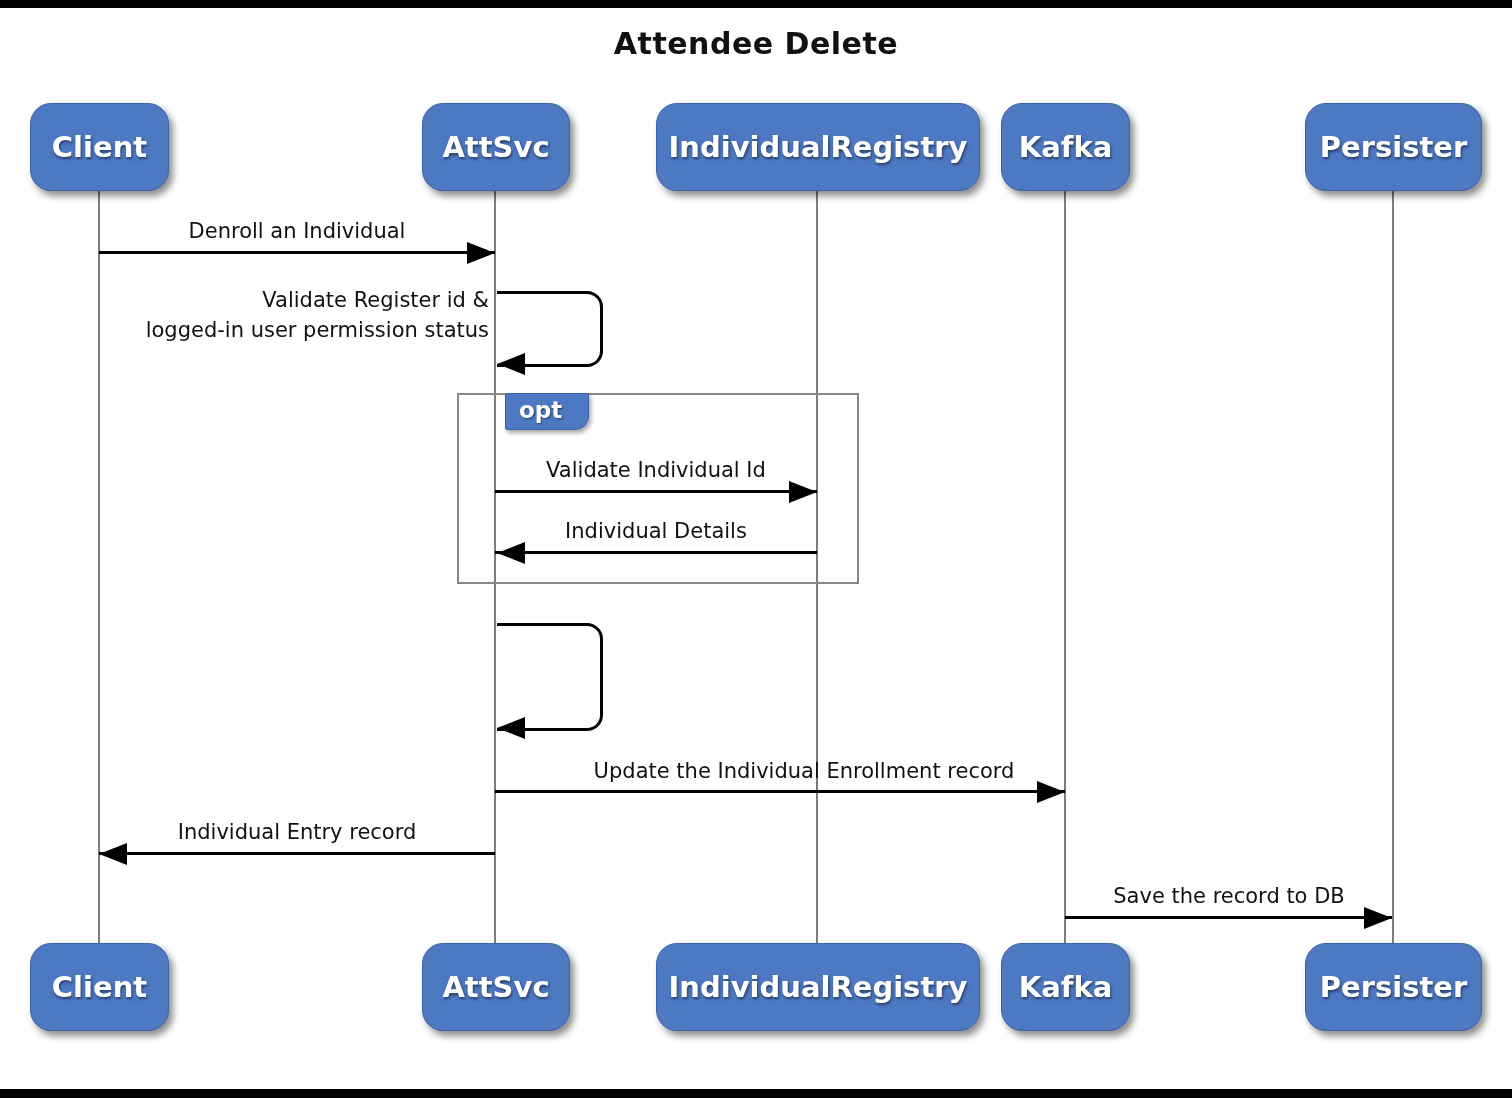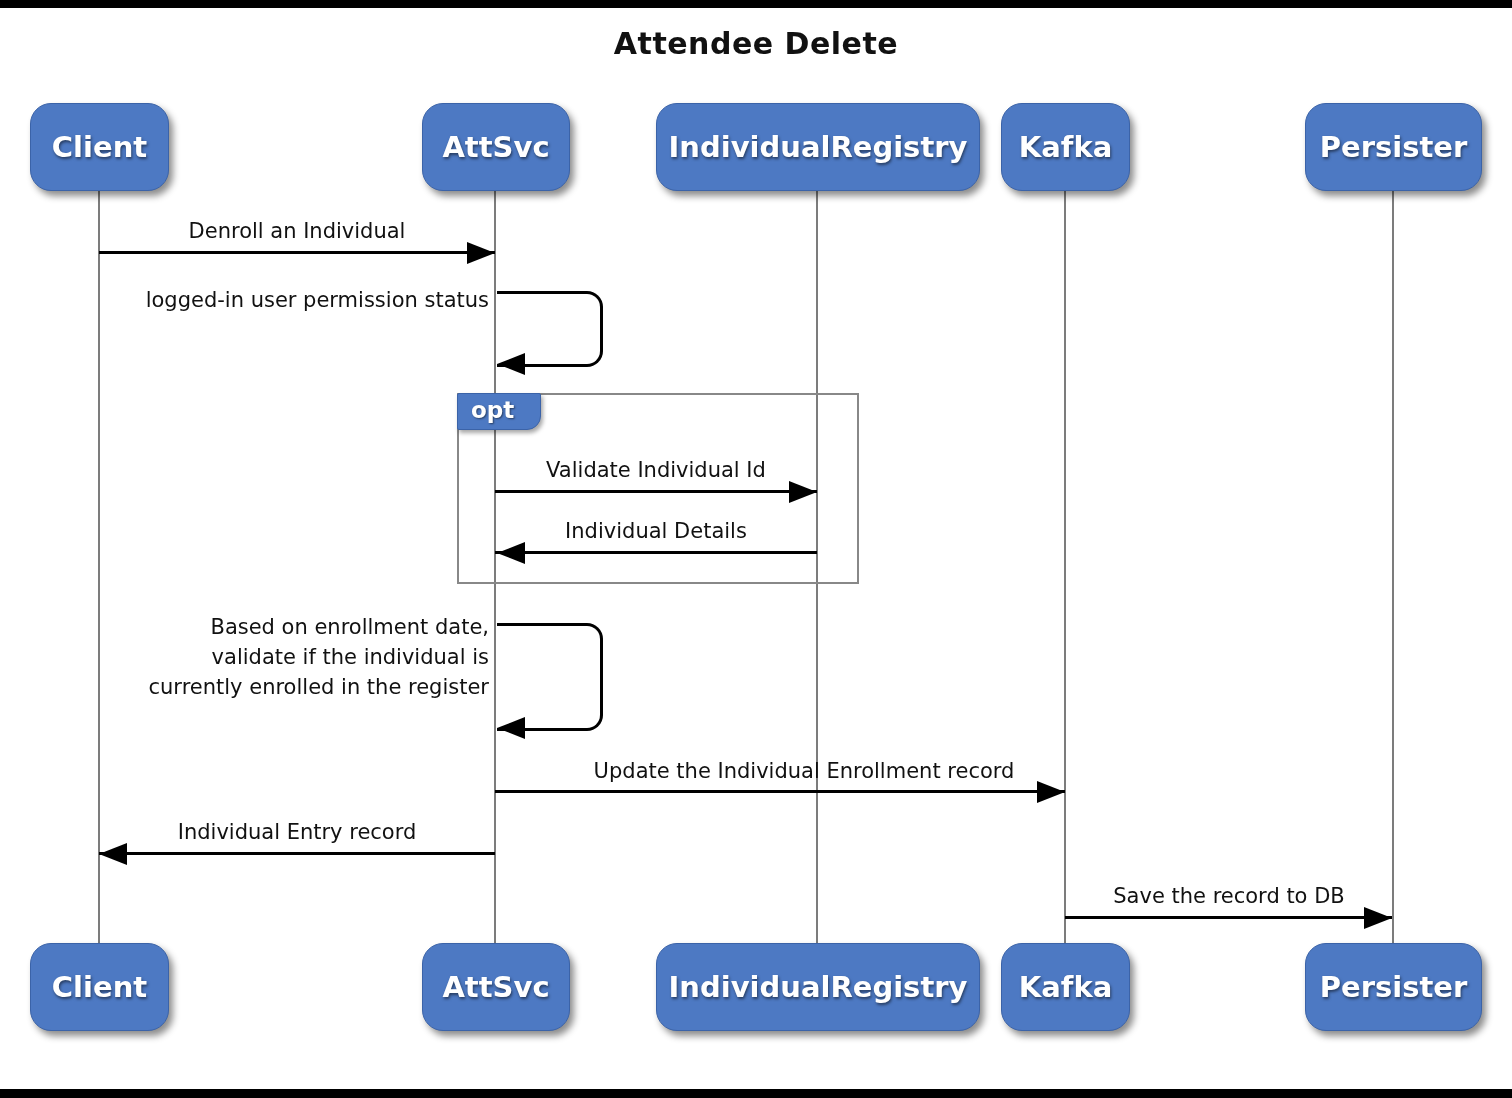--- a/index.html
+++ b/index.html
@@ -45,21 +45,21 @@
     position:absolute;text-align:right;font-size:21px;color:#111;
     line-height:30px;white-space:nowrap;
   }
   .fragment{
     position:absolute;border:2px solid #888888;background:transparent;
   }
   .fragment-tab{
     position:absolute;background:#4d79c3;border:1px solid #3b63a8;
     border-radius:2px 2px 14px 2px;box-shadow:2px 3px 4px rgba(0,0,0,0.35);
     color:#fff;font-size:23px;font-weight:bold;
-    padding:3px 26px 6px 13px;text-shadow:1px 1px 2px rgba(0,0,0,0.5);
+    padding:3px 26px 6px 13px;text-shadow:1px 1px 2px rgba(0,0,0,0.5);margin-left:48px;
   }
   .watermark{
     position:absolute;right:28px;top:1050px;font-size:27px;color:#1a1a1a;
   }
 </style>
 </head>
 <body>
 
 <div id="canvas">
 
@@ -84,41 +84,37 @@
   <div class="actor" style="left:422px;top:943px;width:146px;">AttSvc</div>
   <div class="actor" style="left:656px;top:943px;width:322px;">IndividualRegistry</div>
   <div class="actor" style="left:1001px;top:943px;width:127px;">Kafka</div>
   <div class="actor" style="left:1305px;top:943px;width:175px;">Persister</div>
 
   <div class="msg-label" style="left:297px;top:219px;">Denroll an Individual</div>
   <div class="msg-line" style="left:99px;top:251px;width:396px;"></div>
   <div class="arrow-right" style="left:467px;top:242px;"></div>
 
   <div class="self-label" style="right:1023px;top:285px;">
+    <div>Validate Register id &amp;</div>
     <div>logged-in user permission status</div>
   </div>
   <div class="self-loop" style="left:497px;top:291px;width:103px;height:70px;"></div>
   <div class="arrow-left" style="left:497px;top:353px;"></div>
 
   <div class="fragment" style="left:457px;top:393px;width:398px;height:187px;"></div>
   <div class="fragment-tab" style="left:457px;top:393px;">opt</div>
 
   <div class="msg-label" style="left:656px;top:458px;">Validate Individual Id</div>
   <div class="msg-line" style="left:495px;top:490px;width:322px;"></div>
   <div class="arrow-right" style="left:789px;top:481px;"></div>
 
   <div class="msg-label" style="left:656px;top:519px;">Individual Details</div>
   <div class="msg-line" style="left:495px;top:551px;width:322px;"></div>
   <div class="arrow-left" style="left:497px;top:542px;"></div>
 
-  <div class="self-label" style="right:1023px;top:612px;">
-    <div>Based on enrollment date,</div>
-    <div>validate if the individual is</div>
-    <div>currently enrolled in the register</div>
-  </div>
   <div class="self-loop" style="left:497px;top:623px;width:103px;height:102px;"></div>
   <div class="arrow-left" style="left:497px;top:717px;"></div>
 
   <div class="msg-label" style="left:780px;top:759px;margin-left:24px;">Update the Individual Enrollment record</div>
   <div class="msg-line" style="left:495px;top:790px;width:570px;"></div>
   <div class="arrow-right" style="left:1037px;top:781px;"></div>
 
   <div class="msg-label" style="left:297px;top:820px;">Individual Entry record</div>
   <div class="msg-line" style="left:99px;top:852px;width:396px;"></div>
   <div class="arrow-left" style="left:99px;top:843px;"></div>

